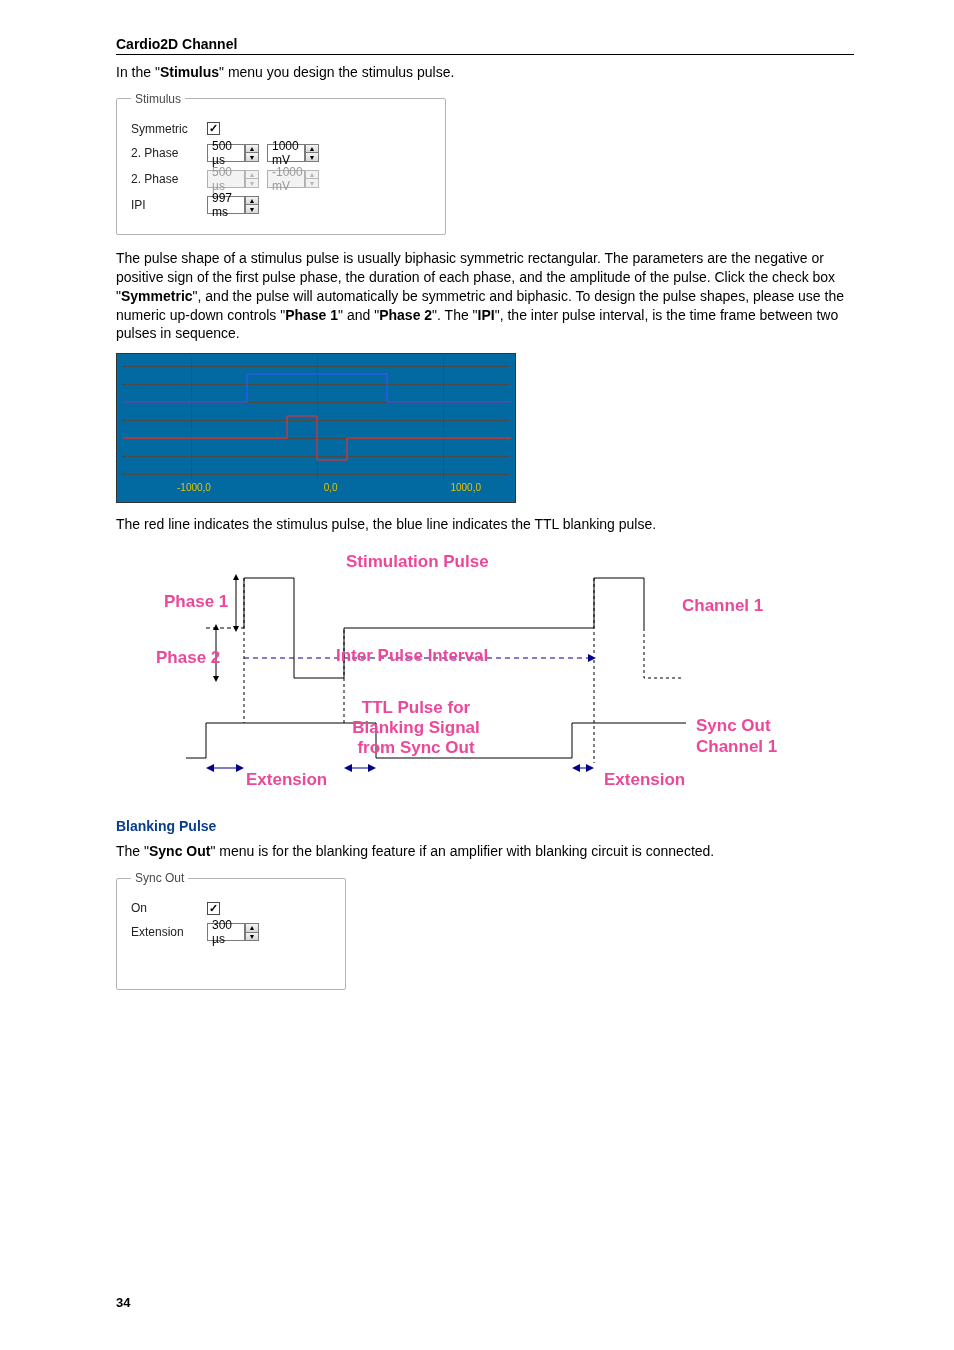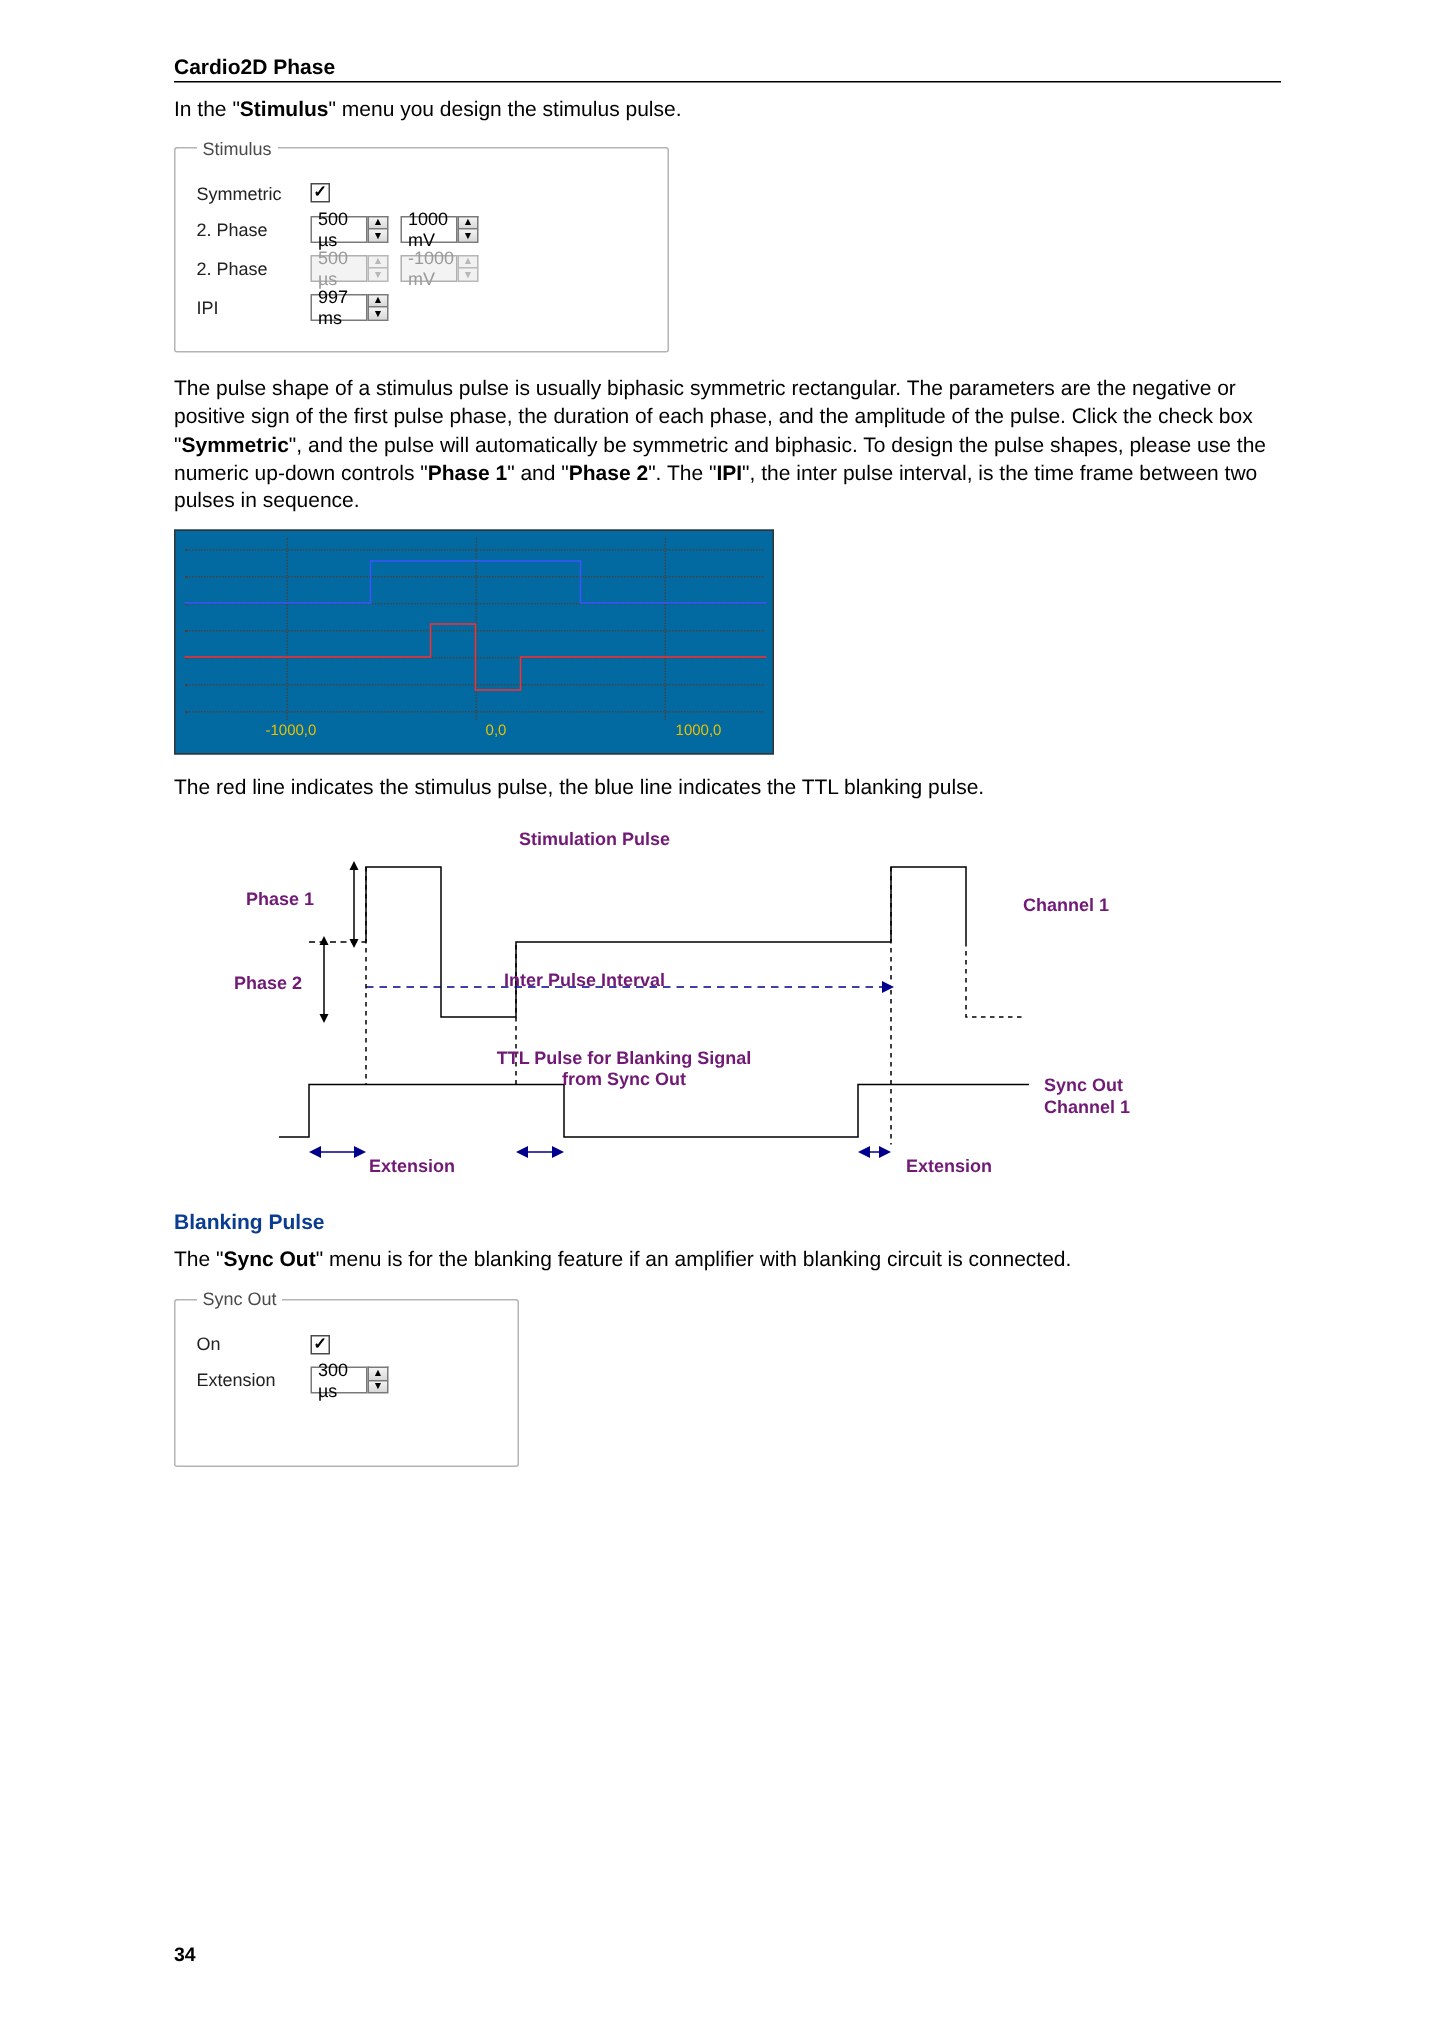--- a/index.html
+++ b/index.html
@@ -25,21 +25,21 @@
     font-family: Verdana, sans-serif;
     font-size: 14px;
     font-weight: 700;
     margin: 0 0 10px 0;
   }
   .h3 {
     font-family: Verdana, sans-serif;
     font-size: 14px;
     font-weight: 700;
     color: #0a3d8f;
-    margin: 18px 0 8px 0;
+    margin: 30px 0 8px 0;
   }
   .body-text {
     font-family: Verdana, sans-serif;
     font-size: 14px;
     line-height: 1.35;
     margin: 8px 0 10px 0;
   }
   .bold { font-weight: 700; }
 
   
@@ -128,37 +128,37 @@
 
   
   .diagram {
     width: 700px;
     height: 240px;
     position: relative;
     margin: 14px 0 6px 0;
     font-family: "Segoe UI", Tahoma, sans-serif;
     font-size: 12px;
   }
-  .diagram .dbold { font-weight: 700; font-size: 12px; color: #701a75; }
+  .diagram .dbold { font-weight: 700; font-size: 17px; color: #ec4899; }
 
   .page-num {
     position: absolute;
     bottom: 40px;
     left: 116px;
     font-family: Verdana, sans-serif;
     font-size: 13px;
     font-weight: 700;
   }
 </style>
 </head>
 <body>
 
 <div class="page">
 
-  <div class="doc-title">Cardio2D Phase</div>
+  <div class="doc-title">Cardio2D Channel</div>
   <hr class="hr1">
 
 
   <p class="body-text">
     <span>In the "</span><span class="bold">Stimulus</span><span>" menu you design the stimulus pulse.</span>
   </p>
 
   <fieldset class="gbox">
     <legend>Stimulus</legend>
 

